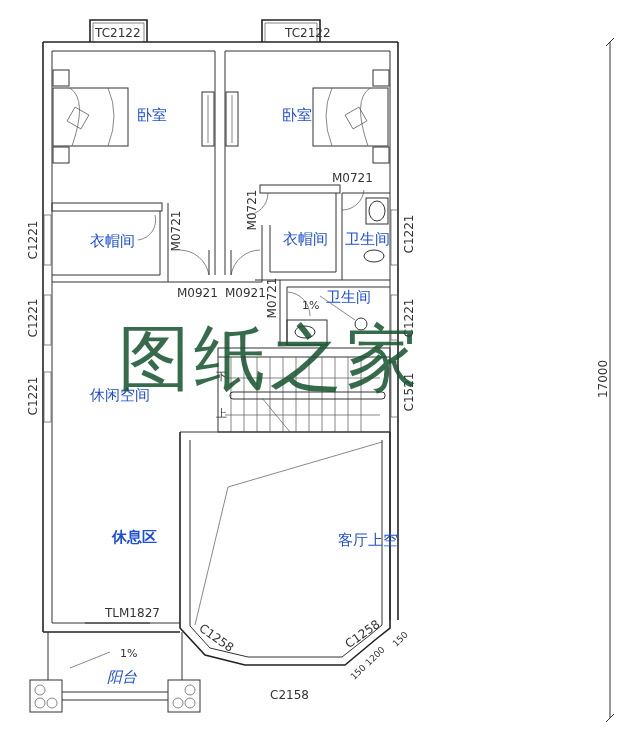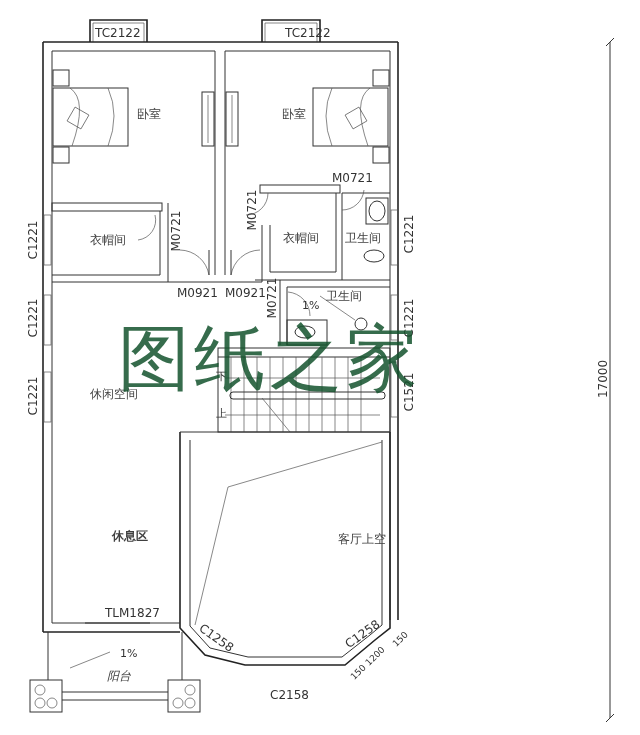--- a/index.html
+++ b/index.html
@@ -2,21 +2,21 @@
 <html><head>
   <meta charset="utf-8">
   <style>
     html, body { margin: 0; padding: 0; background: #ffffff; }
     body { width: 640px; height: 735px; position: relative; overflow: hidden; font-family: "DejaVu Sans", sans-serif; }
     svg { position: absolute; left: 0; top: 0; }
     .wall { fill: none; stroke: #222; stroke-width: 1.6; }
     .thin { fill: none; stroke: #333; stroke-width: 1; }
     .hair { fill: none; stroke: #555; stroke-width: 0.7; }
     .lbl { position: absolute; color: #333; font-size: 12px; white-space: nowrap; line-height: 1; }
-    .lbl-cjk { font-size: 12px; color: #404040; }
+    .lbl-cjk { font-size: 15px; color: #1d4ed8; }
     .vert { transform: rotate(-90deg); transform-origin: center center; }
     .watermark { position: absolute; left: 118px; top: 322px; font-size: 72px; color: #14532d; opacity: 0.85; letter-spacing: 4px; line-height: 1; font-family: "DejaVu Serif", serif; white-space: nowrap; }
     .dim { position: absolute; font-size: 12px; color: #333; }
   </style>
 </head>
 <body>
 
 <svg width="640" height="735" viewBox="0 0 640 735">
 
   <g>

